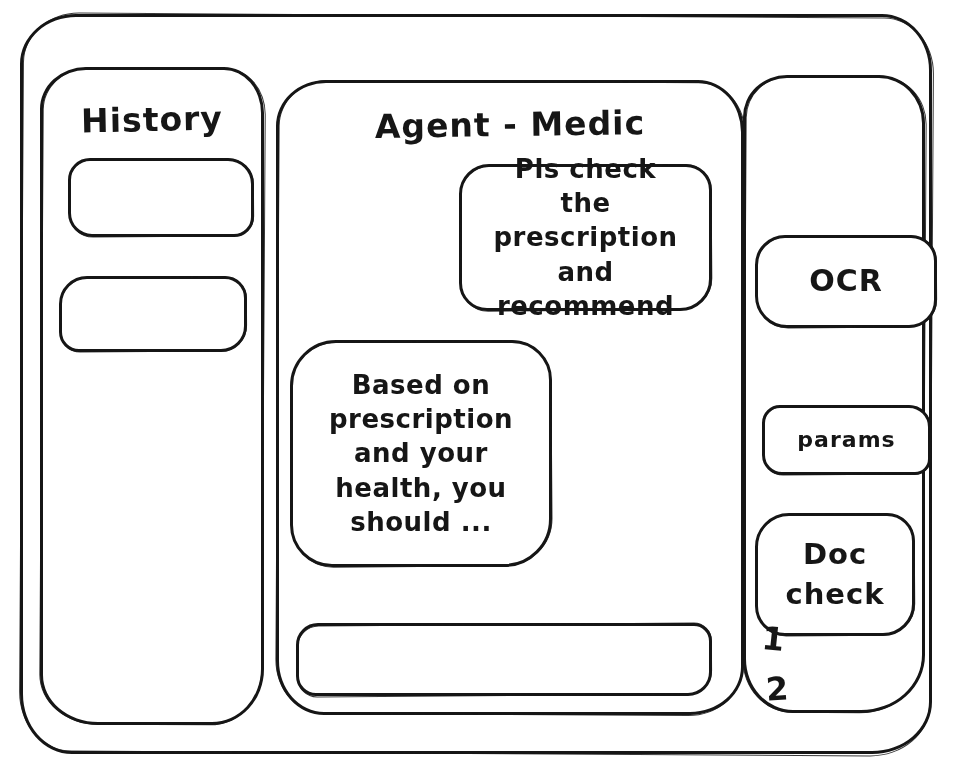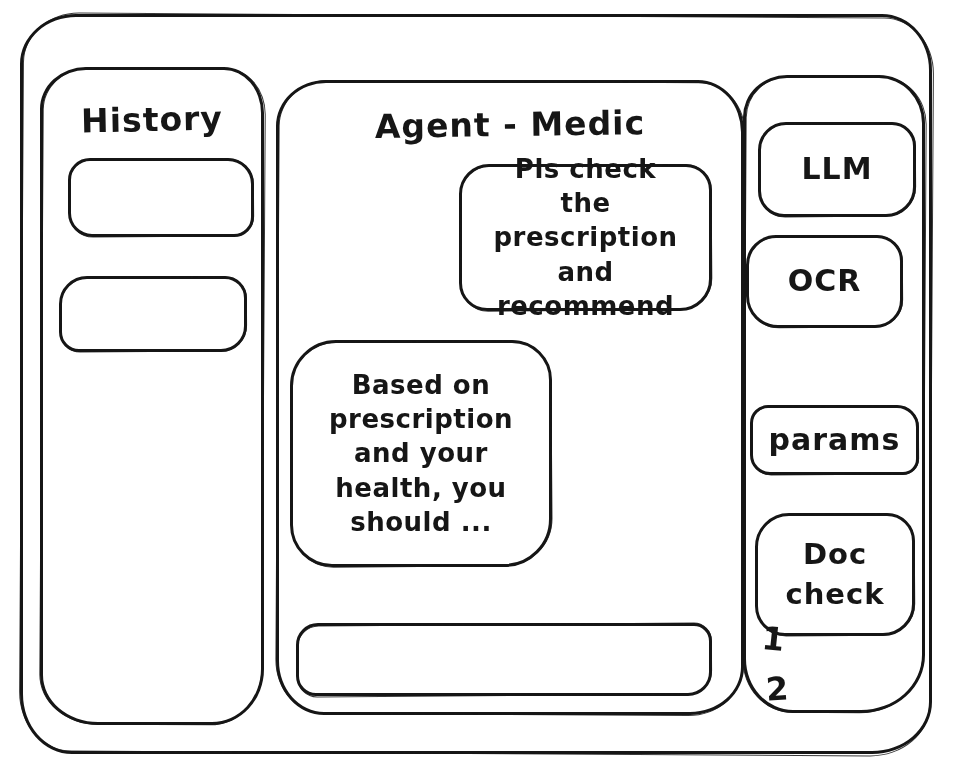--- a/index.html
+++ b/index.html
@@ -109,22 +109,22 @@
     align-items: center;
     justify-content: center;
     text-align: center;
     font-size: 30px;
     font-weight: bold;
     letter-spacing: 1px;
     line-height: 1.35;
     cursor: pointer;
   }
   .btn-llm    { left: 12px; top: 44px;  width: 158px; height: 95px;  border-radius: 28px 24px 30px 26px; }
-  .btn-ocr    { left: 0; top: 157px; width: 157px; height: 93px;  border-radius: 30px 26px 28px 32px; text-align: center; }
-  .btn-params { left: 4px;  top: 327px; width: 169px; height: 70px;  border-radius: 18px 22px 16px 20px; font-size: 30px; }
+  .btn-ocr    { left: 9px; top: 157px; width: 182px; height: 93px;  border-radius: 30px 26px 28px 32px; text-align: center; }
+  .btn-params { left: 16px;  top: 327px; width: 169px; height: 70px;  border-radius: 18px 22px 16px 20px; font-size: 22px; }
   .btn-doc    { left: 9px;  top: 435px; width: 160px; height: 123px; border-radius: 34px 28px 32px 30px; font-size: 29px; padding: 0 18px; box-sizing: border-box; }
   .num {
     position: absolute;
     font-size: 32px;
     font-weight: bold;
     cursor: pointer;
   }
   .num-1 { left: 16px; top: 542px; transform: rotate(6deg); }
   .num-2 { left: 20px; top: 592px; transform: rotate(-4deg); }
 </style>
@@ -148,23 +148,20 @@
       </div>
 
       <div class="sk thin bubble bubble-assistant">
         <span>Based on prescription and your health, you should ...</span>
       </div>
 
       <div class="sk thin chat-input" role="textbox"></div>
     </div>
 
     <div class="sk tools">
-      <div class="sk thin tool-btn btn-llm">
-        <span>LLM</span>
-      </div>
 
       <div class="sk thin tool-btn btn-ocr">
         <span>OCR</span>
       </div>
 
       <div class="sk thin tool-btn btn-params">
         <span>params</span>
       </div>
 
       <div class="sk thin tool-btn btn-doc">

